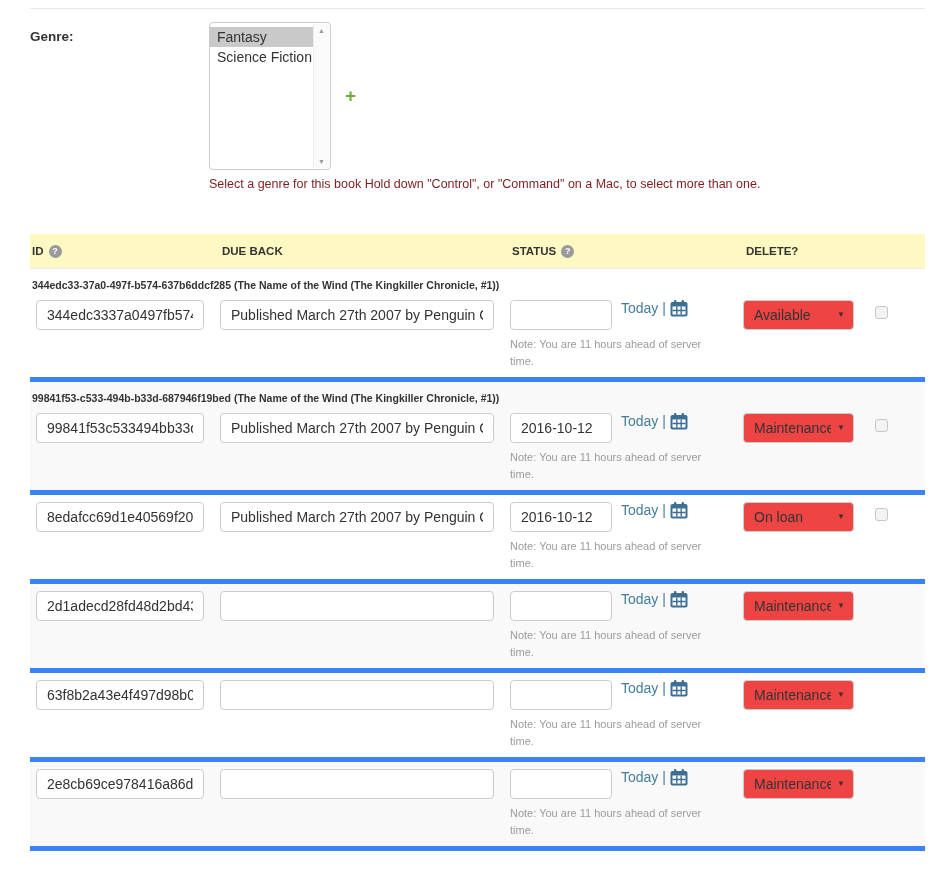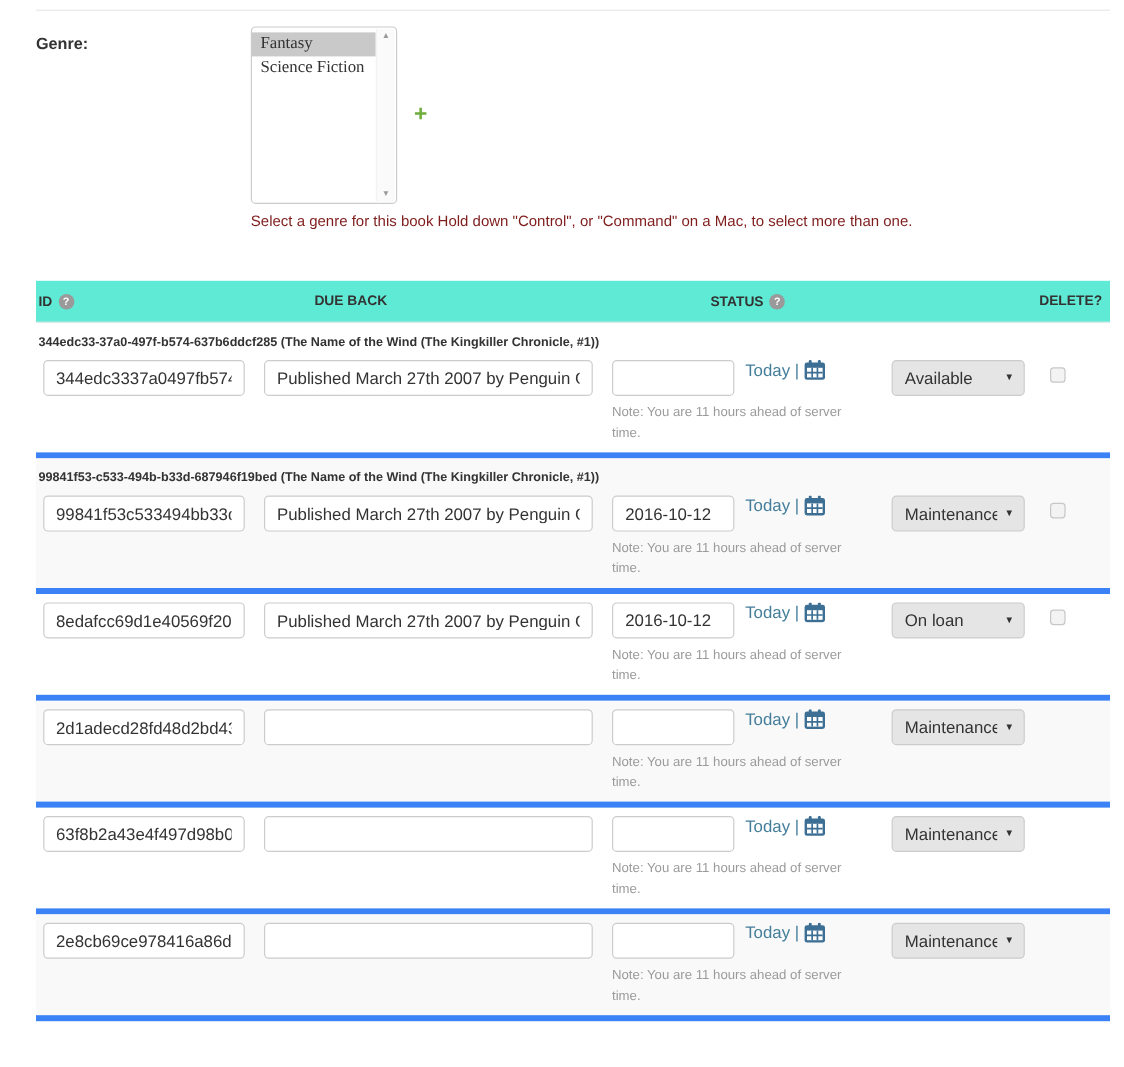--- a/index.html
+++ b/index.html
@@ -6,40 +6,40 @@
   html, body { width: 937px; height: 889px; background: #fff; overflow: hidden; }
   body { font-family: "Liberation Sans", sans-serif; color: #333; }
   .page { padding: 0 12px 0 30px; }
   .top-rule { border-top: 1px solid #e8e8e8; margin-top: 8px; }
 
   
   .genre-row { display: flex; margin-top: 13px; }
   .genre-label { width: 179px; font-size: 13.5px; font-weight: 700; padding-top: 7px; }
   .field-top { display: flex; align-items: center; }
   .listbox { width: 122px; height: 148px; border: 1px solid #ccc; border-radius: 4px;
-             background: #fff; position: relative; overflow: hidden; font-family: Liberation Serif, serif; }
+             background: #fff; position: relative; overflow: hidden; }
   .lb-options { margin-right: 17px; padding-top: 4px; }
   .lb-option { font-size: 14px; padding: 2px 7px; white-space: nowrap; cursor: default; }
   .lb-option.selected { background: #c9c9c9; }
   .lb-scrollbar { position: absolute; top: 1px; right: 1px; bottom: 1px; width: 16px;
                   background: #fafafa; border-left: 1px solid #ededed; border-radius: 0 3px 3px 0;
                   display: flex; flex-direction: column; justify-content: space-between; align-items: center;
                   padding: 3px 0; }
   .sb-arrow { font-size: 7px; color: #9a9a9a; line-height: 1; }
   .plus { color: #6fae3c; font-weight: 700; }
   .genre-plus { font-size: 19px; margin-left: 14px; cursor: pointer; }
   .help-text { color: #7f1d1d; font-size: 12.5px; margin-top: 7px; }
 
   
   .panel { margin-top: 43px; width: 895px; }
   .panel-header { background: #79aec8; color: #fff; font-size: 12px; font-weight: 700;
                   letter-spacing: .5px; padding: 7px 8px; }
   .grid-cols { display: grid; grid-template-columns: 190px 290px 233px 128px 1fr; }
-  .cols-header { background: #5eead4; border-bottom: 1px solid #ececec;
-                 padding: 11px 0 10px; font-size: 11.5px; font-weight: 700; color: #333; gap: 40px; }
+  .cols-header { background: #fef9c3; border-bottom: 1px solid #ececec;
+                 padding: 11px 0 10px; font-size: 11.5px; font-weight: 700; color: #333; }
   .col-h { padding-left: 2px; }
   .col-h.del { padding-left: 3px; }
   .help-icon { display: inline-block; width: 13px; height: 13px; border-radius: 50%;
                background: #9a9a9a; color: #fff; font-size: 9px; line-height: 13px;
                text-align: center; font-weight: 700; margin-left: 5px; vertical-align: 1px; cursor: pointer; }
 
   .row { padding: 7px 0 8px; border-bottom: 5px solid #3b82f6; }
   .row:nth-child(even) { background: #f9f9f9; }
   .caption { grid-column: 1 / -1; font-size: 10.5px; font-weight: 700; color: #333;
              padding: 3px 0 9px 2px; white-space: nowrap; }
@@ -50,21 +50,21 @@
   .id-input { width: 168px; margin-left: 6px; }
   .imprint-input { width: 274px; }
   .due-cell { display: flex; align-items: flex-start; }
   .due-input { width: 102px; }
   .today-link { color: #447e9b; font-size: 14px; margin-left: 9px; cursor: pointer; }
   .pipe { color: #447e9b; font-size: 14px; margin: 0 4px; }
   .cal { display: inline-flex; cursor: pointer; }
   .select-wrap { position: relative; width: 111px; }
   select.status-select { width: 100%; height: 30px; border: 1px solid #ccc; border-radius: 4px;
                   padding: 0 22px 0 10px; font-size: 14px; color: #333; font-family: inherit;
-                  background: #e5e5e5; -webkit-appearance: none; -moz-appearance: none; appearance: none; }
+                  background: #ef4444; -webkit-appearance: none; -moz-appearance: none; appearance: none; }
   .sel-arrow { position: absolute; right: 9px; top: 10px; font-size: 8px; color: #333; pointer-events: none; }
   .del-check { -webkit-appearance: none; appearance: none; width: 13px; height: 13px;
                border: 1px solid #c7c7c7; border-radius: 3px; background: #f3f3f3;
                margin: 6px 0 0 4px; cursor: pointer; }
   .note { grid-column: 3; max-width: 205px; color: #9b9b9b; font-size: 11px;
           line-height: 1.5; margin-top: 6px; }
 
   .add-row { display: flex; align-items: center; padding: 9px 0; }
 </style>
 </head>

